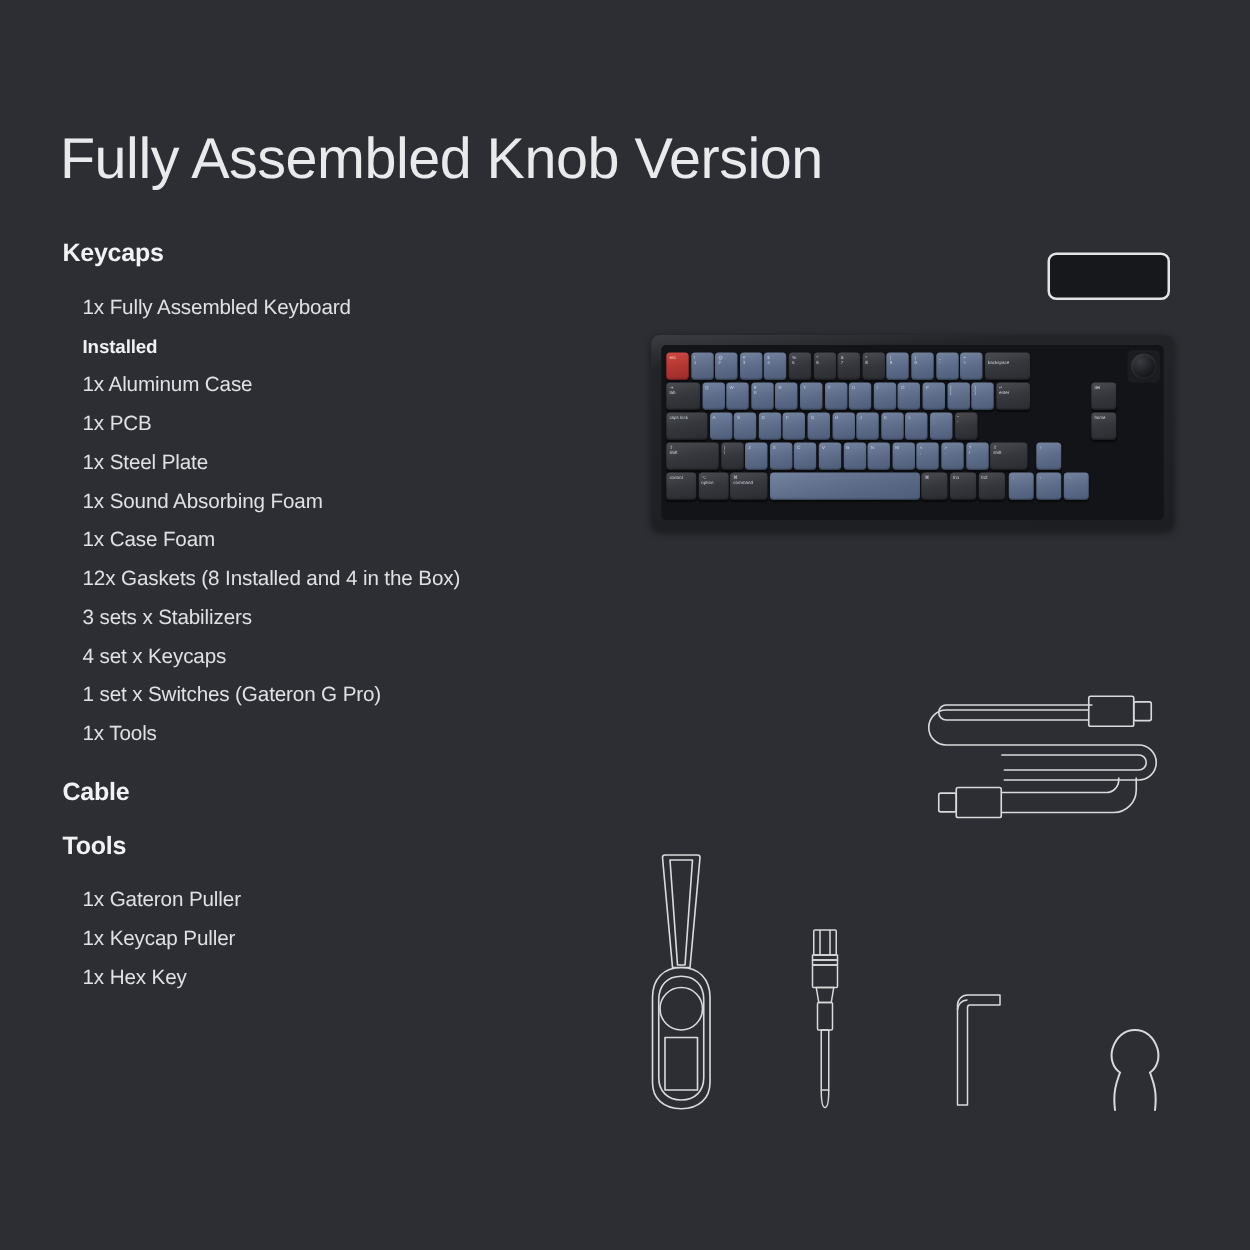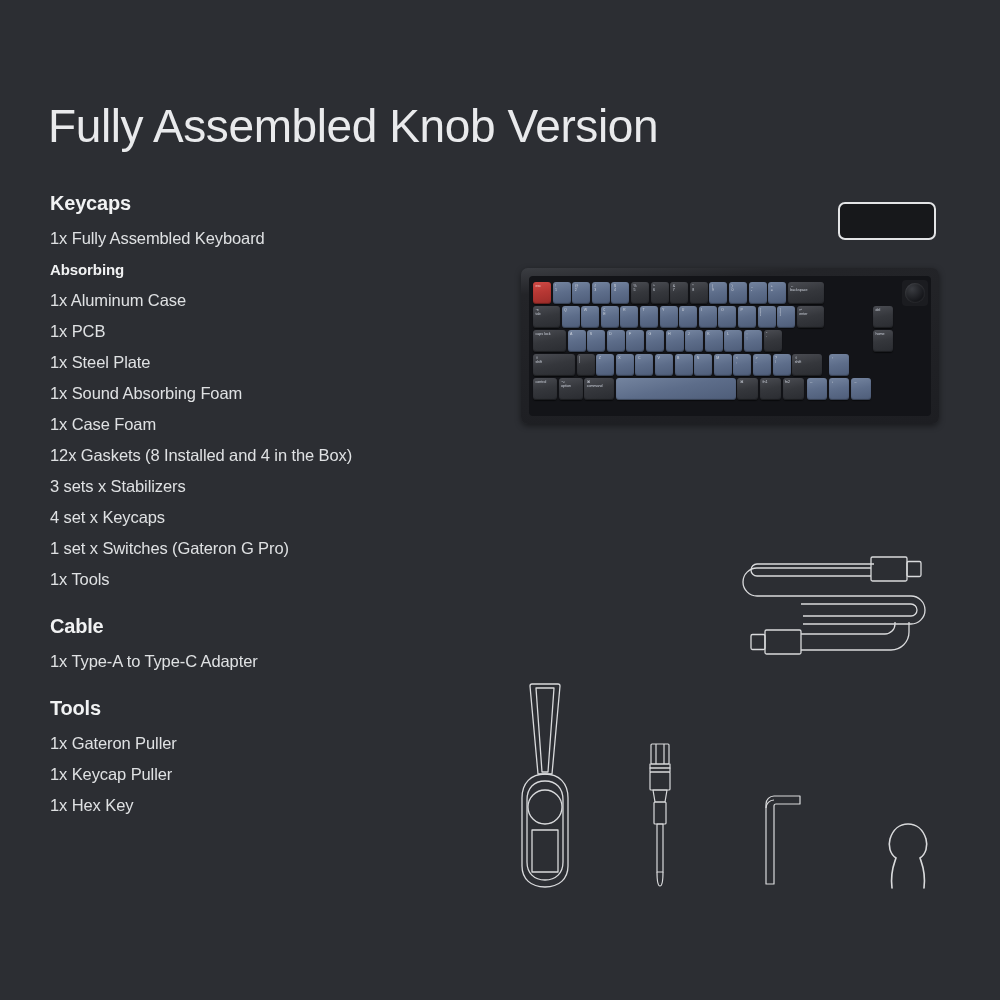--- a/index.html
+++ b/index.html
@@ -41,21 +41,21 @@
   .section:last-child { margin-bottom: 0; }
   .section-heading {
     font-size: 20px;
     font-weight: bold;
     color: #f1f2f3;
     margin: 0 0 8px 0;
     letter-spacing: -0.2px;
   }
   .spec-list {
     list-style: none;
-    margin: 0;
+    margin: 16px;
     padding: 0;
   }
   .spec-item {
     font-size: 16.5px;
     line-height: 31px;
     color: #dfe1e3;
     white-space: nowrap;
     letter-spacing: -0.1px;
   }
   .spec-item.strong {
@@ -170,38 +170,37 @@
 <body>
 
 <h1 class="page-title">Fully Assembled Knob Version</h1>
 
 <div class="spec-column">
 
   <div class="section">
     <h2 class="section-heading">Keycaps</h2>
     <ul class="spec-list">
       <li class="spec-item">1x Fully Assembled Keyboard</li>
-      <li class="spec-item strong">Absorbing</li>
+      <li class="spec-item strong">Installed</li>
       <li class="spec-item">1x Aluminum Case</li>
       <li class="spec-item">1x PCB</li>
       <li class="spec-item">1x Steel Plate</li>
       <li class="spec-item">1x Sound Absorbing Foam</li>
       <li class="spec-item">1x Case Foam</li>
       <li class="spec-item">12x Gaskets (8 Installed and 4 in the Box)</li>
       <li class="spec-item">3 sets x Stabilizers</li>
       <li class="spec-item">4 set x Keycaps</li>
       <li class="spec-item">1 set x Switches (Gateron G Pro)</li>
       <li class="spec-item">1x Tools</li>
     </ul>
   </div>
 
   <div class="section">
     <h2 class="section-heading">Cable</h2>
     <ul class="spec-list">
-      <li class="spec-item">1x Type-A to Type-C Adapter</li>
     </ul>
   </div>
 
   <div class="section">
     <h2 class="section-heading">Tools</h2>
     <ul class="spec-list">
       <li class="spec-item">1x Gateron Puller</li>
       <li class="spec-item">1x Keycap Puller</li>
       <li class="spec-item">1x Hex Key</li>
     </ul>

